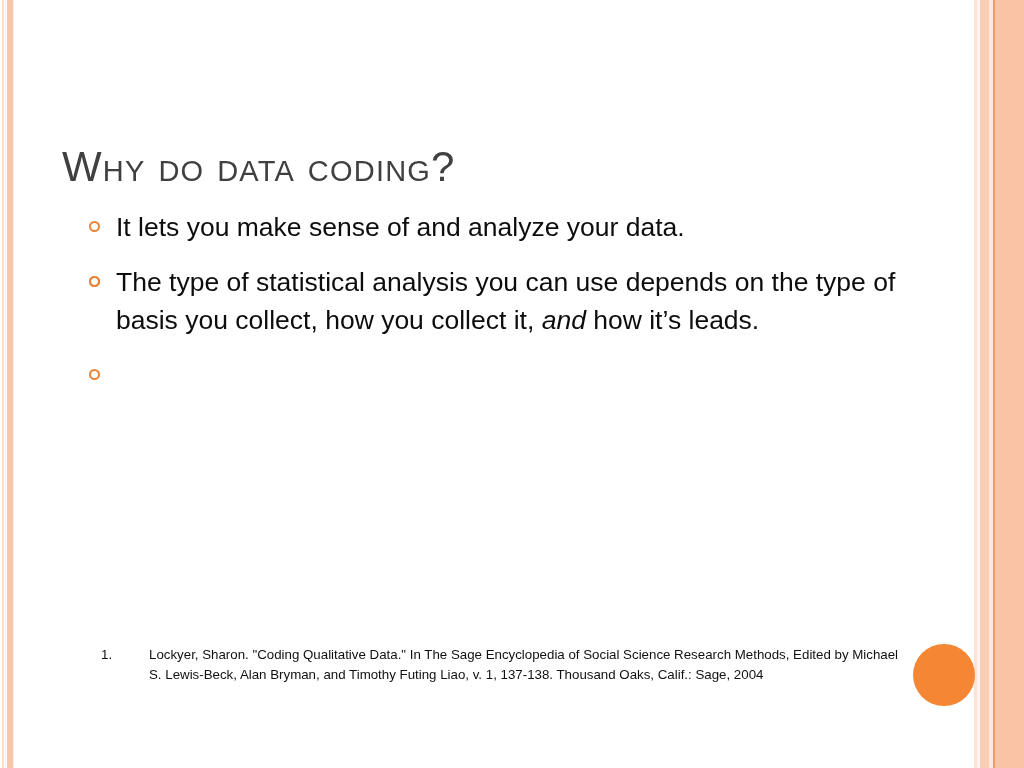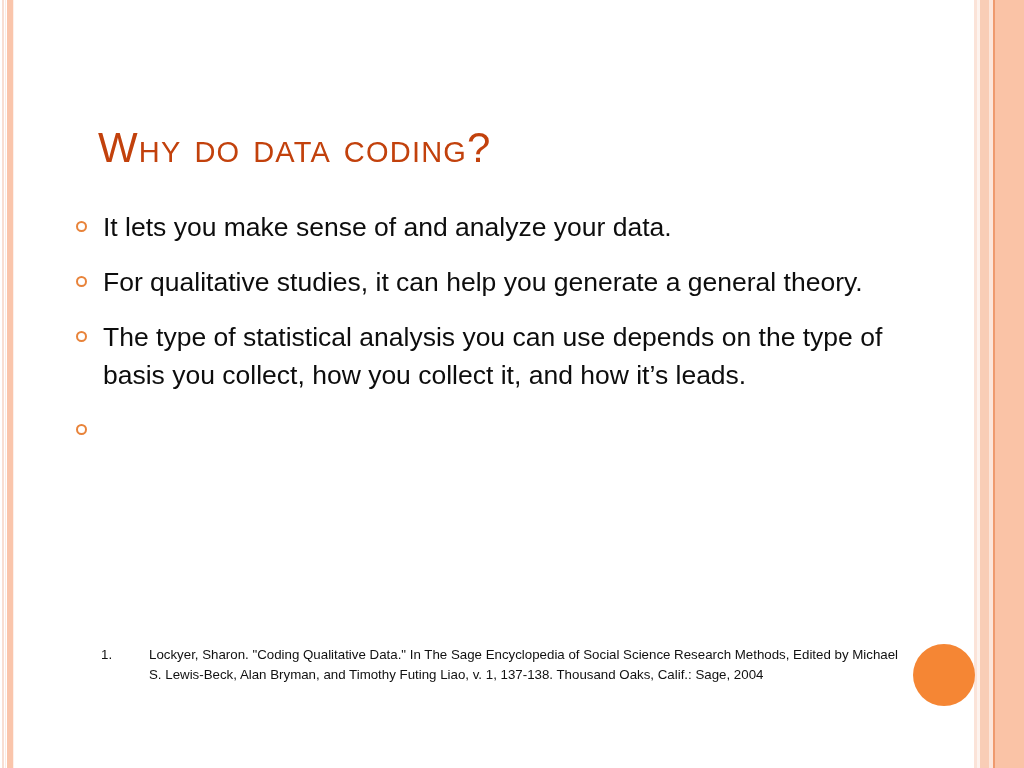--- a/index.html
+++ b/index.html
@@ -28,34 +28,33 @@
   #right-stripe-group .r2 { position:absolute; left: 3px;  width: 3px;  top:0; height:768px; background:#fdf3ee; }
   #right-stripe-group .r3 { position:absolute; left: 6px;  width: 9px;  top:0; height:768px; background:#f9cdb6; }
   #right-stripe-group .r4 { position:absolute; left: 15px; width: 4px;  top:0; height:768px; background:#fde6db; }
   #right-stripe-group .r5 { position:absolute; left: 19px; width: 2px;  top:0; height:768px; background:#ef9a6e; }
   #right-stripe-group .r6 { position:absolute; left: 21px; width: 29px; top:0; height:768px; background:#fac3a6; }
 
   
   #title {
     position: absolute;
     left: 62px;
-    top: 96px;
-    color: #c2410c;
+    top: 115px;
+    color: #404040;
     font-size: 42px;
     font-variant: small-caps;
     letter-spacing: 1.2px;
     font-weight: 400;
     white-space: nowrap;
-    margin-left: 36px;
   }
 
   
   #bullet-list {
     position: absolute;
-    left: 73px;
+    left: 86px;
     top: 208px;
     width: 860px;
     list-style: none;
     margin: 0;
     padding: 0;
   }
   .bullet-item {
     position: relative;
     padding-left: 30px;
     margin-bottom: 17px;
@@ -66,21 +65,21 @@
   .bullet-marker {
     position: absolute;
     left: 3px;
     top: 13px;
     width: 7px;
     height: 7px;
     border: 2.5px solid #e8833a;
     border-radius: 50%;
     box-sizing: content-box;
   }
-  .bullet-text .em { }
+  .bullet-text .em { font-style: italic; }
   .bullet-text .sup {
     font-size: 0.58em;
     vertical-align: super;
     line-height: 0;
   }
 
   
   #footnote {
     position: absolute;
     left: 101px;
@@ -133,21 +132,20 @@
 
   <ul id="bullet-list">
 
     <li class="bullet-item">
       <span class="bullet-marker"></span>
       <span class="bullet-text">It lets you make sense of and analyze your data.</span>
     </li>
 
     <li class="bullet-item">
       <span class="bullet-marker"></span>
-      <span class="bullet-text">For qualitative studies, it can help you generate a general theory.</span>
     </li>
 
     <li class="bullet-item">
       <span class="bullet-marker"></span>
       <span class="bullet-text"><span>The type of statistical analysis you can use depends on the type of basis you collect, how you collect it, </span><span class="em">and</span><span> how it’s leads.</span></span>
     </li>
 
     <li class="bullet-item">
       <span class="bullet-marker"></span>
     </li>

